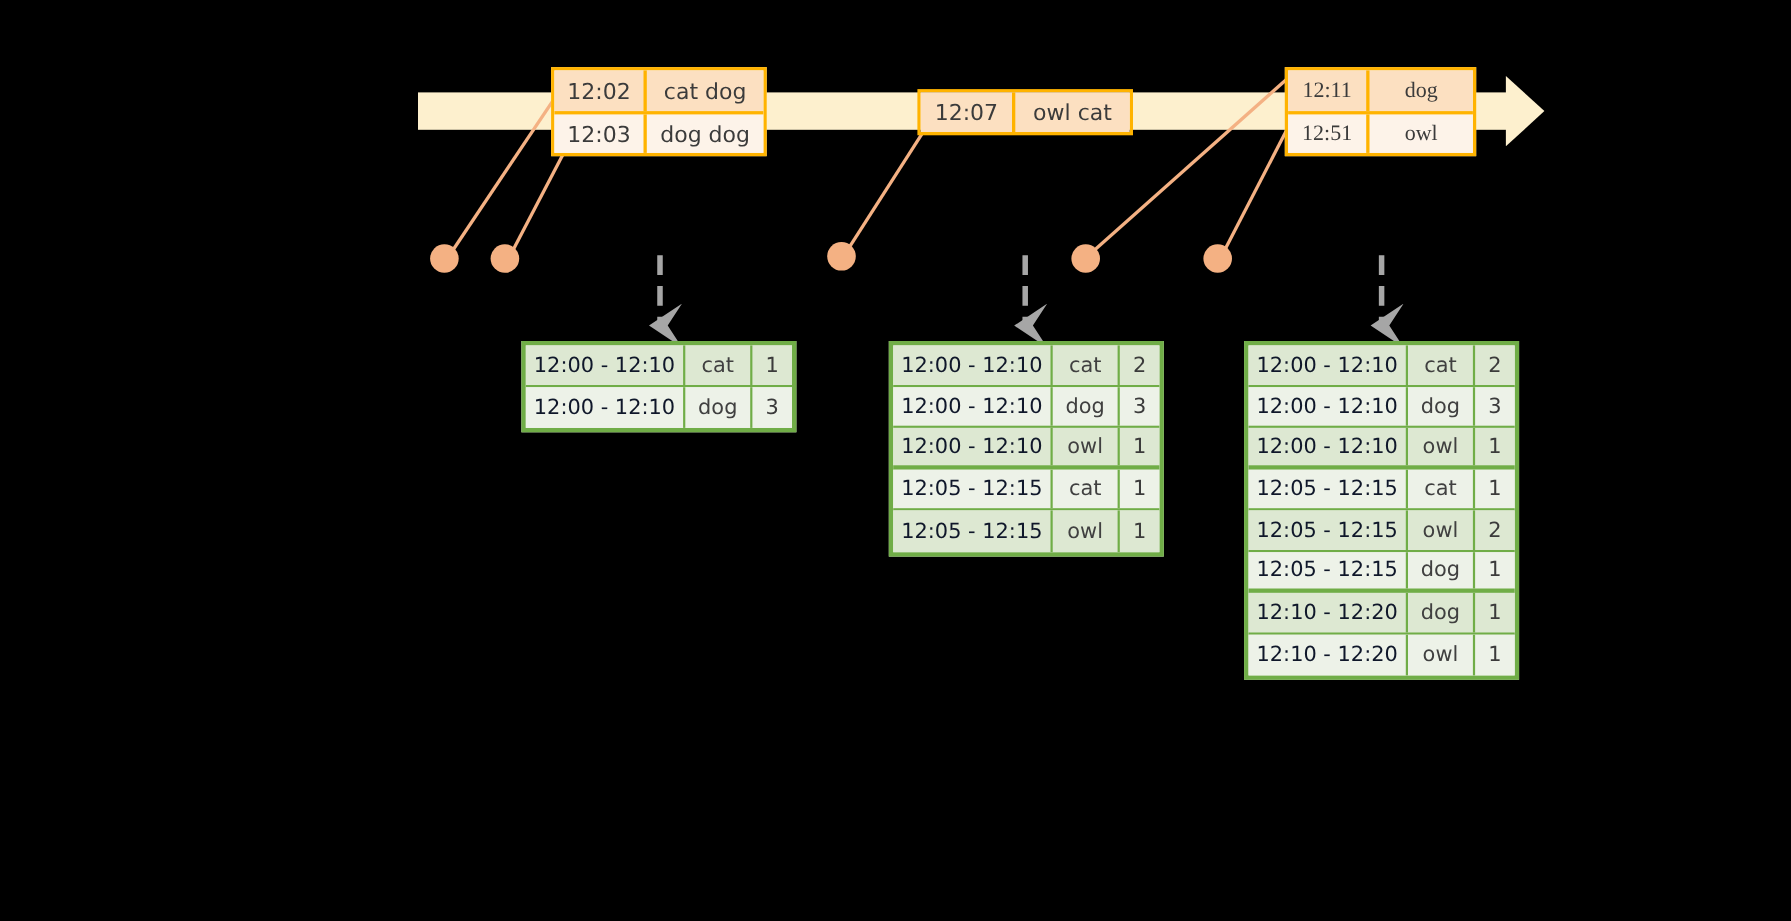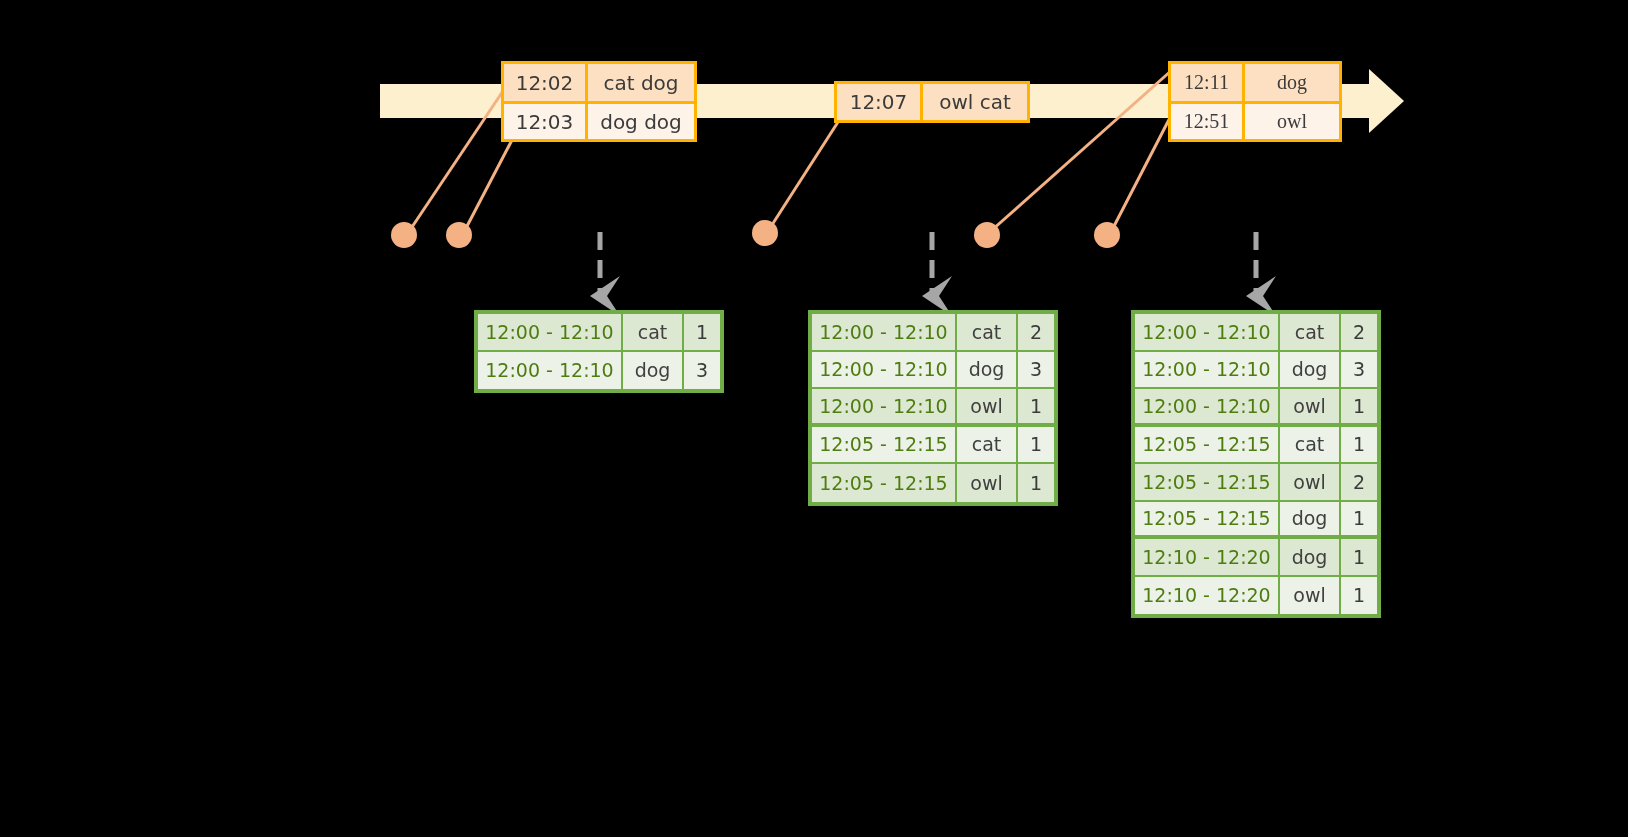--- a/index.html
+++ b/index.html
@@ -129,21 +129,21 @@
   .res-row.thick { border-bottom: 4px solid #70ad47; }
   .res-row.shade { background: #dde8d2; }
   .res-row.light { background: #edf2e8; }
   .rs-window {
     box-sizing: border-box;
     border-right: 2px solid #70ad47;
     display: flex;
     align-items: center;
     justify-content: center;
     font-size: 19px;
-    color: #4d7c0f;
+    color: #0f172a;
   }
   .rs-key {
     box-sizing: border-box;
     border-right: 2px solid #70ad47;
     display: flex;
     align-items: center;
     justify-content: center;
     font-size: 19px;
     color: #404040;
   }

